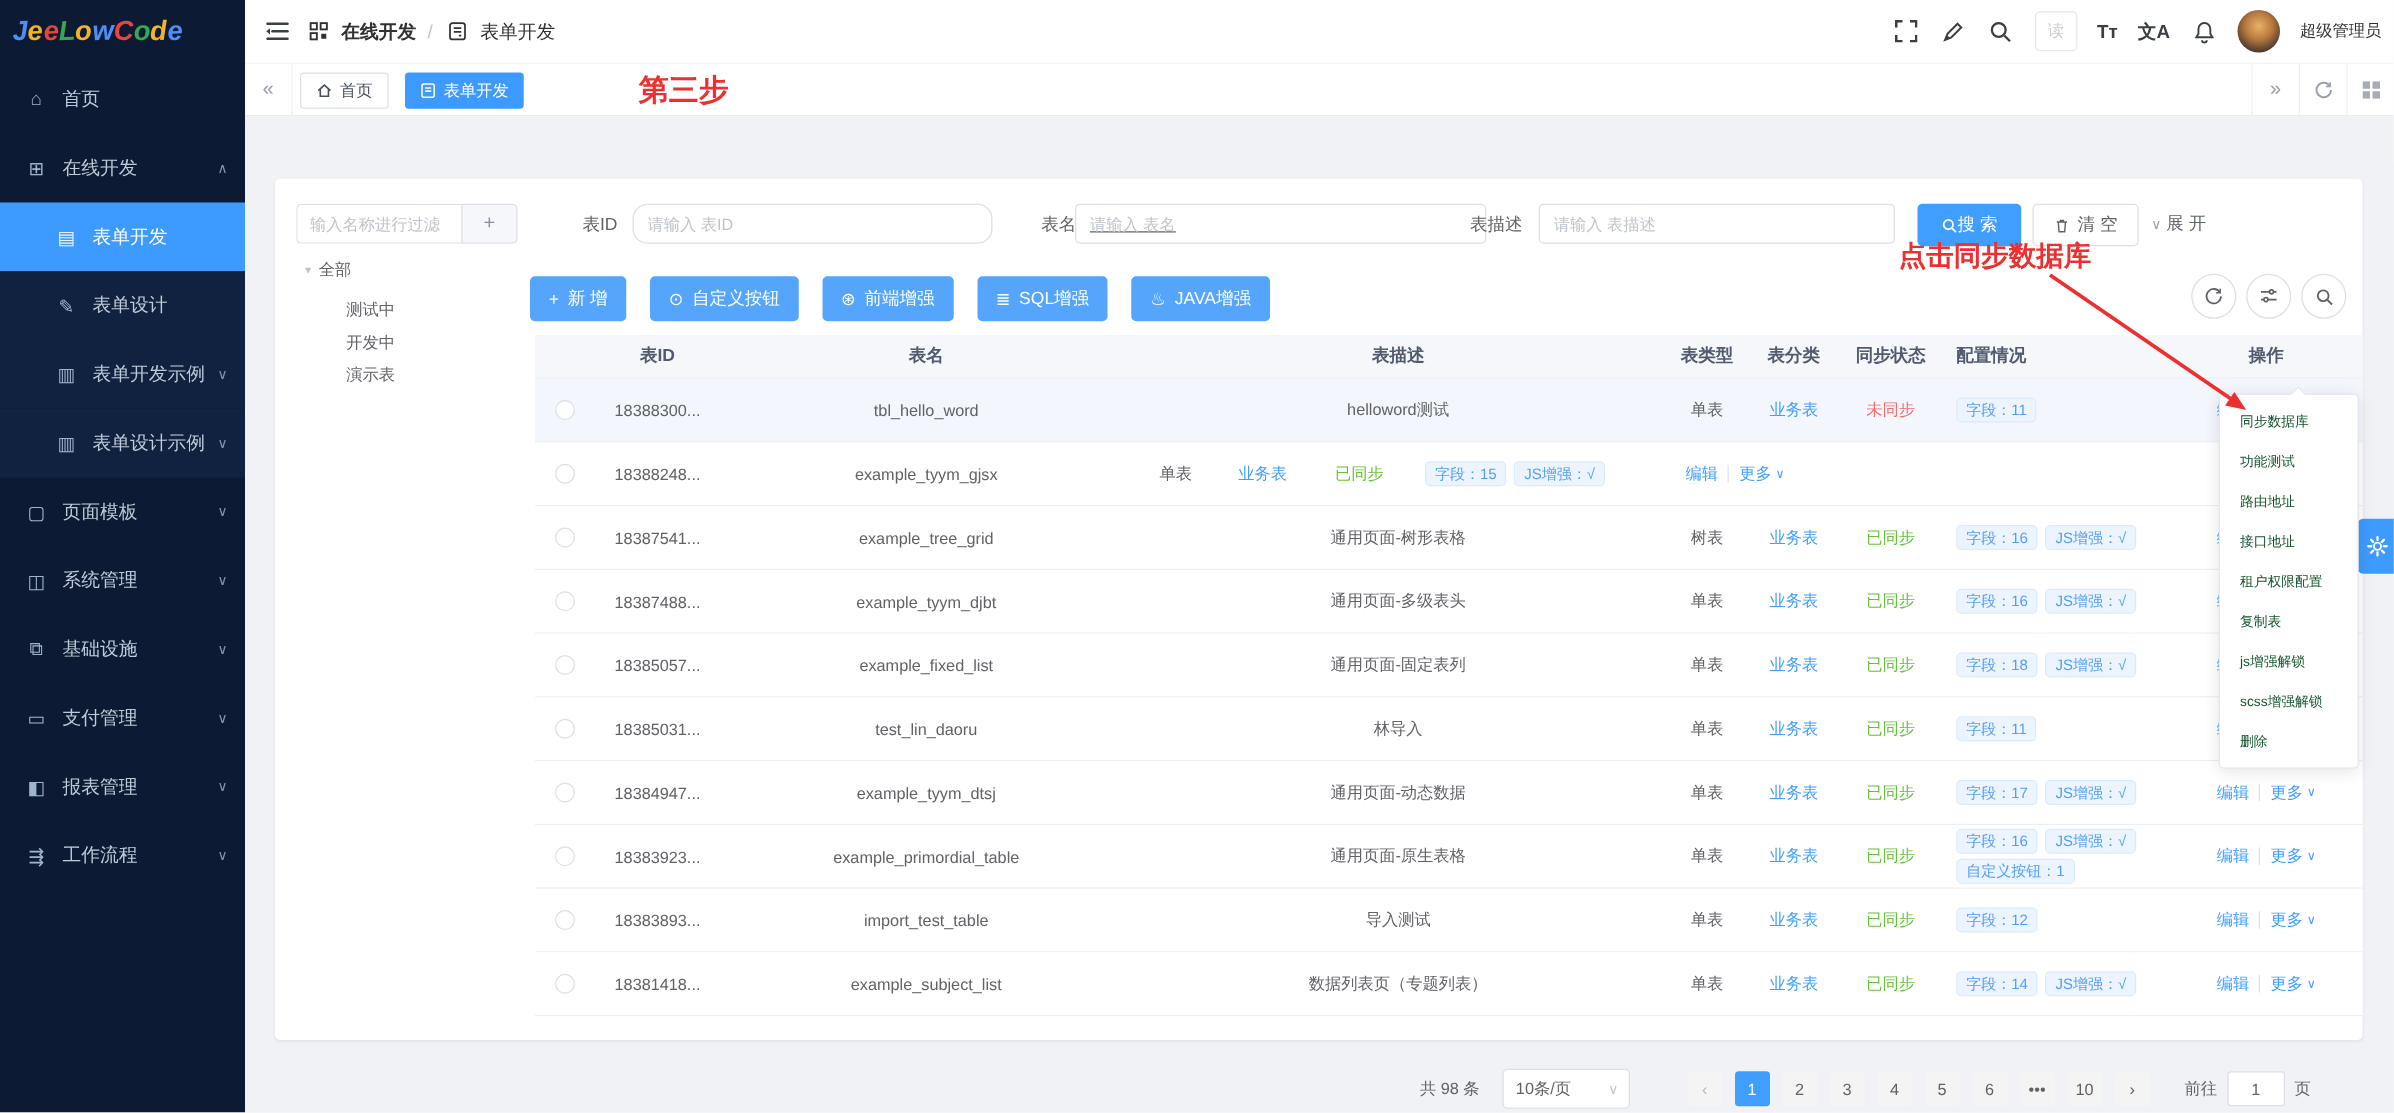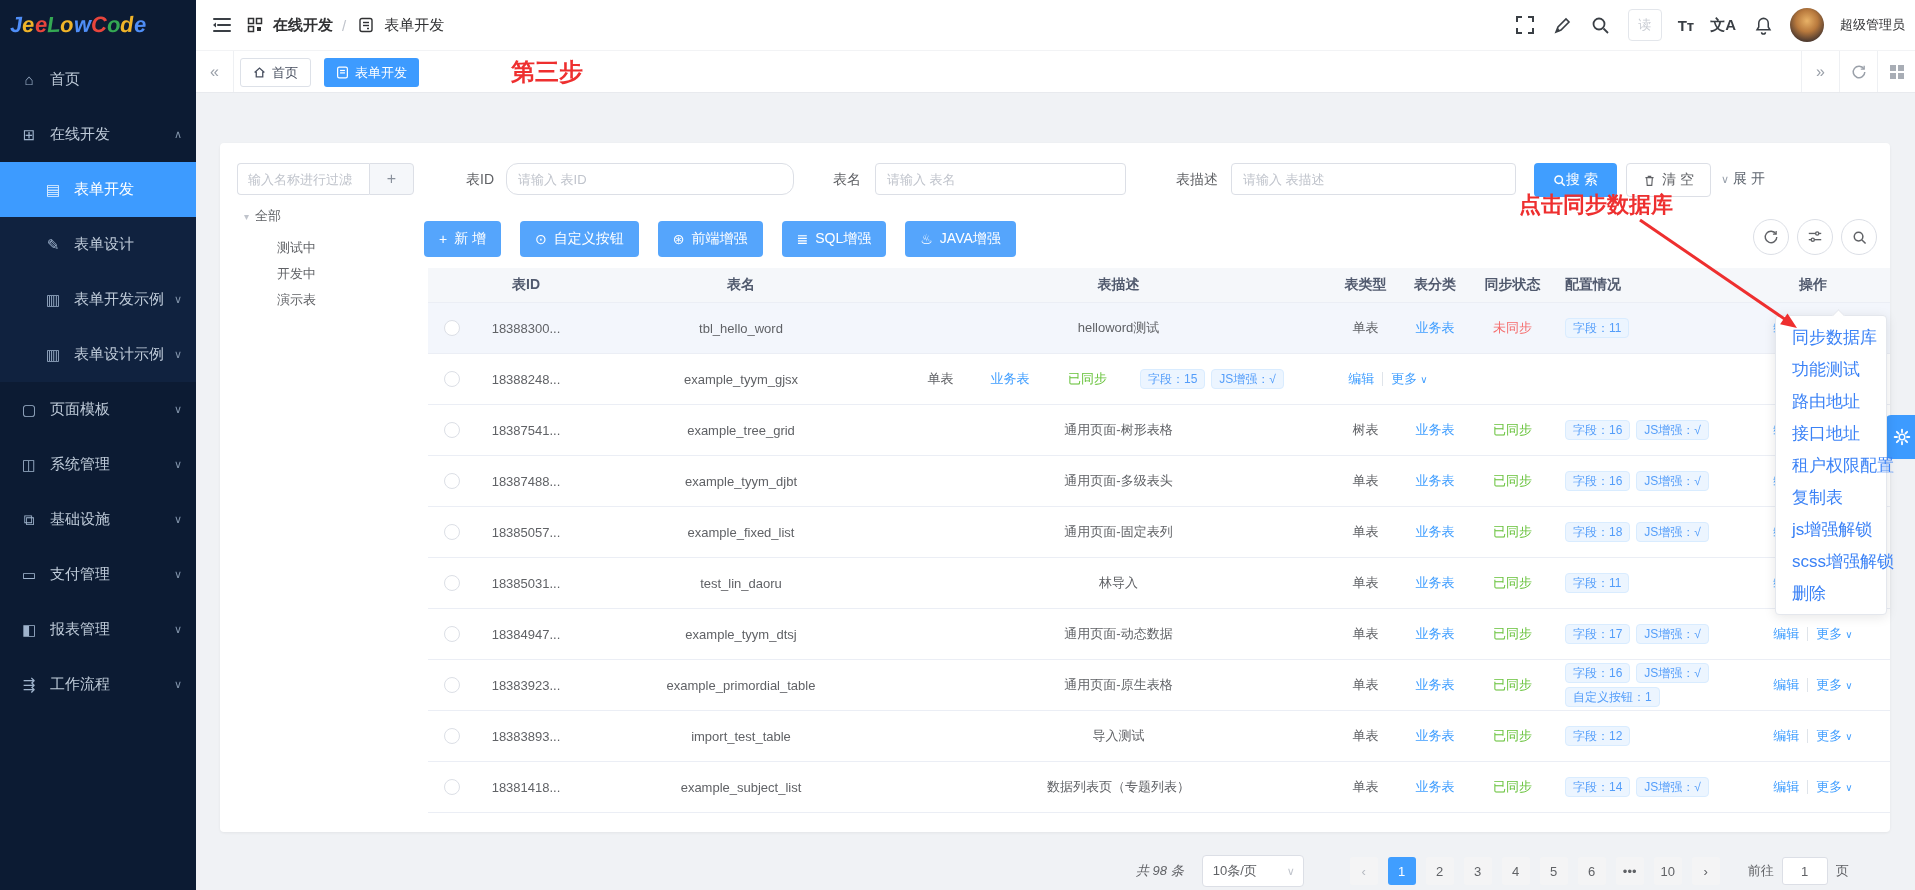--- a/index.html
+++ b/index.html
@@ -76,32 +76,32 @@
   .sync-success{color:var(--success);}
   .sync-danger{color:var(--danger);}
   .tag{background:var(--tag_bg);border:1px solid #d9ecff;color:#539dfa;font-size:12px;border-radius:4px;padding:1px 7px;margin:2px 6px 2px 0;line-height:16px;white-space:nowrap;}
   .op{display:flex;align-items:center;gap:8px;color:var(--primary);font-size:13px;}
   .op .divider{width:1px;height:14px;background:#dfe4ea;}
   .op .more{display:flex;align-items:center;gap:3px;cursor:pointer;}
   .op .edit{cursor:pointer;}
   .op .chev{font-size:10px;}
   
   #pagination{position:absolute;left:940px;top:726px;display:flex;align-items:center;font-size:13px;color:#606266;}
-  #pg-total{margin-right:18px;font-style:italic;}
+  #pg-total{margin-right:18px;}
   #pg-size{width:102px;height:32px;border:1px solid #dcdfe6;border-radius:4px;display:flex;align-items:center;justify-content:space-between;padding:0 8px 0 10px;box-sizing:border-box;margin-right:46px;color:#606266;cursor:pointer;background:#fff;}
   #pg-size .chev{color:#c0c4cc;font-size:11px;}
   .pg-btn{min-width:28px;height:28px;border-radius:3px;background:#f4f4f5;display:flex;align-items:center;justify-content:center;margin-right:10px;cursor:pointer;padding:0 4px;box-sizing:border-box;}
   .pg-btn.active{background:var(--primary);color:#fff;}
   .pg-btn.nav{color:#b6bac1;}
   #pg-goto{margin-left:18px;display:flex;align-items:center;gap:8px;}
   #goto-input{width:46px;height:28px;border:1px solid #dcdfe6;border-radius:3px;text-align:center;font-size:13px;color:#606266;outline:none;box-sizing:border-box;}
   
   #dropdown{position:absolute;left:1775px;top:315px;width:112px;background:#fff;border:1px solid #e4e7ed;border-radius:4px;box-shadow:0 2px 12px rgba(0,0,0,.1);z-index:20;padding:5px 0;box-sizing:border-box;}
   #dropdown:before{content:"";position:absolute;top:-5px;left:58px;width:8px;height:8px;background:#fff;border-left:1px solid #e4e7ed;border-top:1px solid #e4e7ed;transform:rotate(45deg);}
-  .dd-item{height:32px;display:flex;align-items:center;padding-left:16px;font-size:17px;color:#3b82f6;cursor:pointer;white-space:nowrap;}
+  .dd-item{height:32px;display:flex;align-items:center;padding-left:16px;font-size:11px;color:#14532d;cursor:pointer;white-space:nowrap;}
   
   #gear-float{position:absolute;left:1885px;top:415px;width:40px;height:44px;background:var(--primary_bright);border-radius:6px 0 0 6px;display:flex;align-items:center;justify-content:flex-start;padding-left:7px;box-sizing:border-box;z-index:15;cursor:pointer;}
   
   #annotations{position:absolute;left:0;top:0;width:1915px;height:890px;pointer-events:none;z-index:30;}
   #step-note{position:absolute;left:511px;top:56px;color:var(--annotation);font-size:24px;font-weight:bold;}
   #sync-note{position:absolute;left:1519px;top:190px;color:var(--annotation);font-size:22px;font-weight:bold;}
   #red-arrow{position:absolute;left:1620px;top:210px;}
   svg{display:block;}
 </style>
 </head>
@@ -301,21 +301,21 @@
       </div>
       <div id="tree-children">
           <div class="tree-child">测试中</div>
           <div class="tree-child">开发中</div>
           <div class="tree-child">演示表</div>
         </div>
 
       <span class="f-label" style="left:246px;">表ID</span>
       <input class="f-input" style="left: 286px; width: 288px; border-radius: 12px;" placeholder="请输入 表ID">
       <span class="f-label" style="left:613px;">表名</span>
-      <input class="f-input" style="left: 655px; width: 251px;" placeholder="请输入 表名">
+      <input class="f-input" style="left: 640px; width: 329px; text-decoration: underline;" placeholder="请输入 表名">
       <span class="f-label" style="left:956px;">表描述</span>
       <input class="f-input" style="left: 1011px; width: 285px;" placeholder="请输入 表描述">
       <button id="search-btn">
         <svg width="13" height="13" viewBox="0 0 16 16" fill="none" stroke="#fff" stroke-width="1.8">
             <circle cx="7" cy="7" r="4.6"></circle>
             <line x1="10.6" y1="10.6" x2="14.5" y2="14.5"></line>
           </svg>
         <span>搜 索</span>
       </button>
       <button id="clear-btn">

